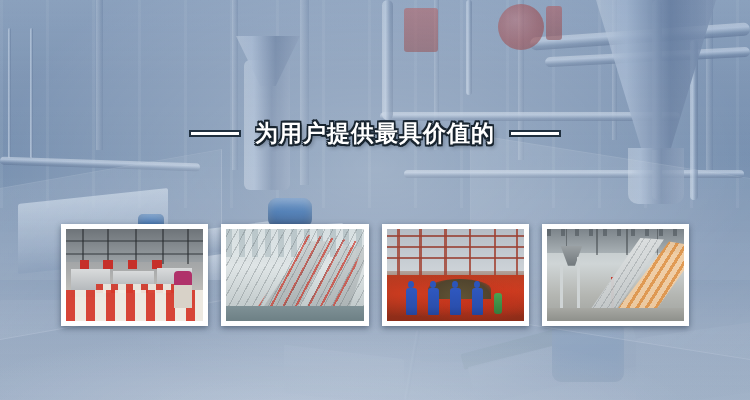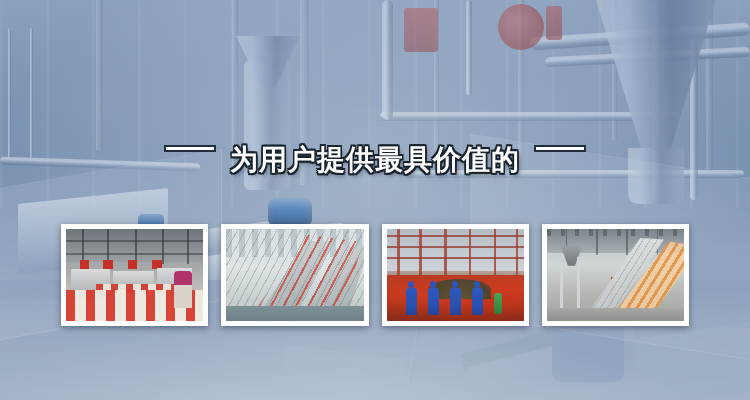--- a/index.html
+++ b/index.html
@@ -173,25 +173,24 @@
   }
   .dash {
     display: inline-block;
     width: 52px;
     height: 7px;
     background: #ffffff;
     border: 2px solid #20303f;
     box-sizing: border-box;
   }
   .hl-text {
-    font-size: 28px;
+    font-size: 23px;
     font-weight: bold;
     letter-spacing: 1px;
     font-family: "DejaVu Sans", "Liberation Sans", sans-serif;
-    margin-top: 24px;
   }
   .hl-white {
     color: #ffffff;
     text-shadow:
       -1.6px -1.6px 0 #18242f, 1.6px -1.6px 0 #18242f,
       -1.6px  1.6px 0 #18242f, 1.6px  1.6px 0 #18242f,
       -1.6px 0 0 #18242f, 1.6px 0 0 #18242f,
       0 -1.6px 0 #18242f, 0 1.6px 0 #18242f,
       2px 3px 4px rgba(10,20,30,.45);
   }

